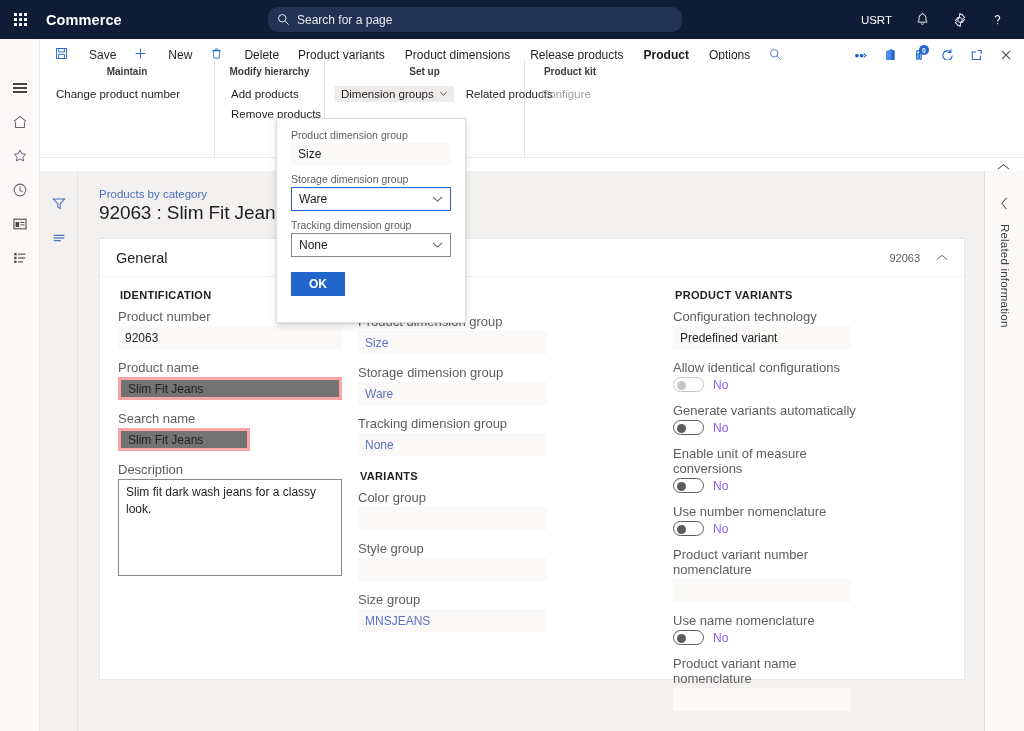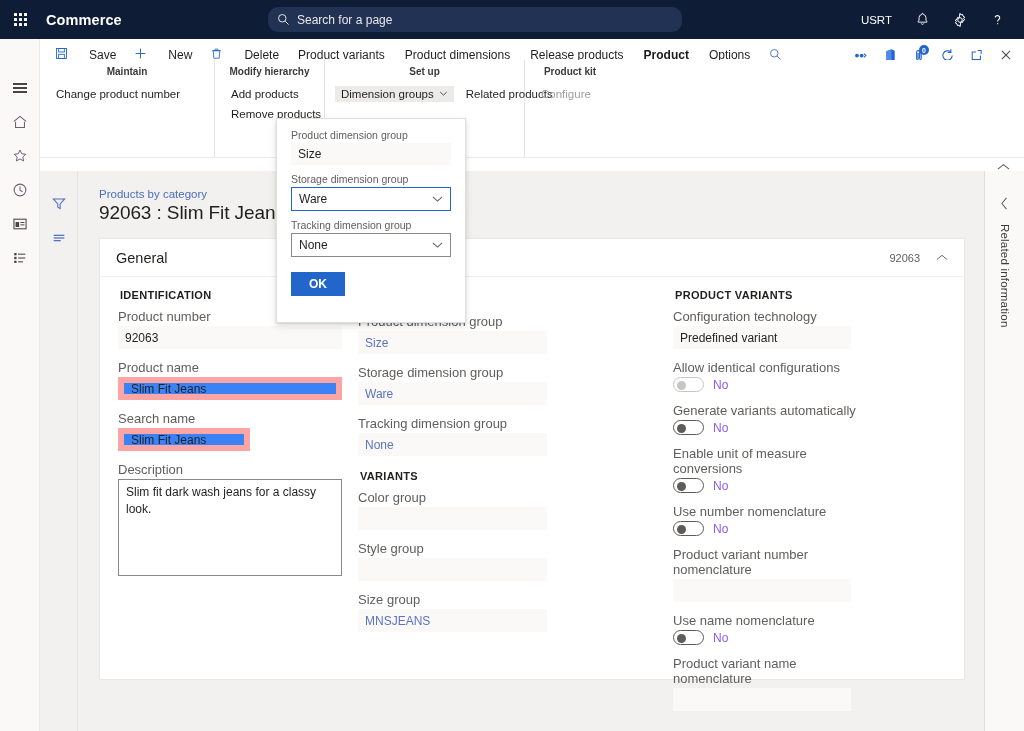--- a/index.html
+++ b/index.html
@@ -221,21 +221,21 @@
     font-size: 11px; font-weight: bold; color:#201f1e;
     letter-spacing: .3px; margin: 0 0 8px 2px;
   }
   .sectionlabel.mt { margin-top: 14px; }
   .field { margin-bottom: 11px; }
   .flabel {
     font-size: 13px; color:#605e5c; margin-bottom: 2px; display:block;
   }
   .finput {
     height: 23px; width: 100%;
-    border: 6px solid #fca5a5; background:#3b82f6;
+    border: 3px solid #fca5a5; background:#737373;
     font-size: 12px; color:#201f1e;
     padding: 0 7px; display:flex; align-items:center;
     font-family: "Liberation Sans", sans-serif;
   }
   .finput.readonly {
     border: none; background:#faf9f8; height: 23px;
   }
   .finput.link { color:#5b72c4; background:#faf9f8; border:none; }
   .finput.empty { background:#faf9f8; border:none; }
   .ftextarea {

